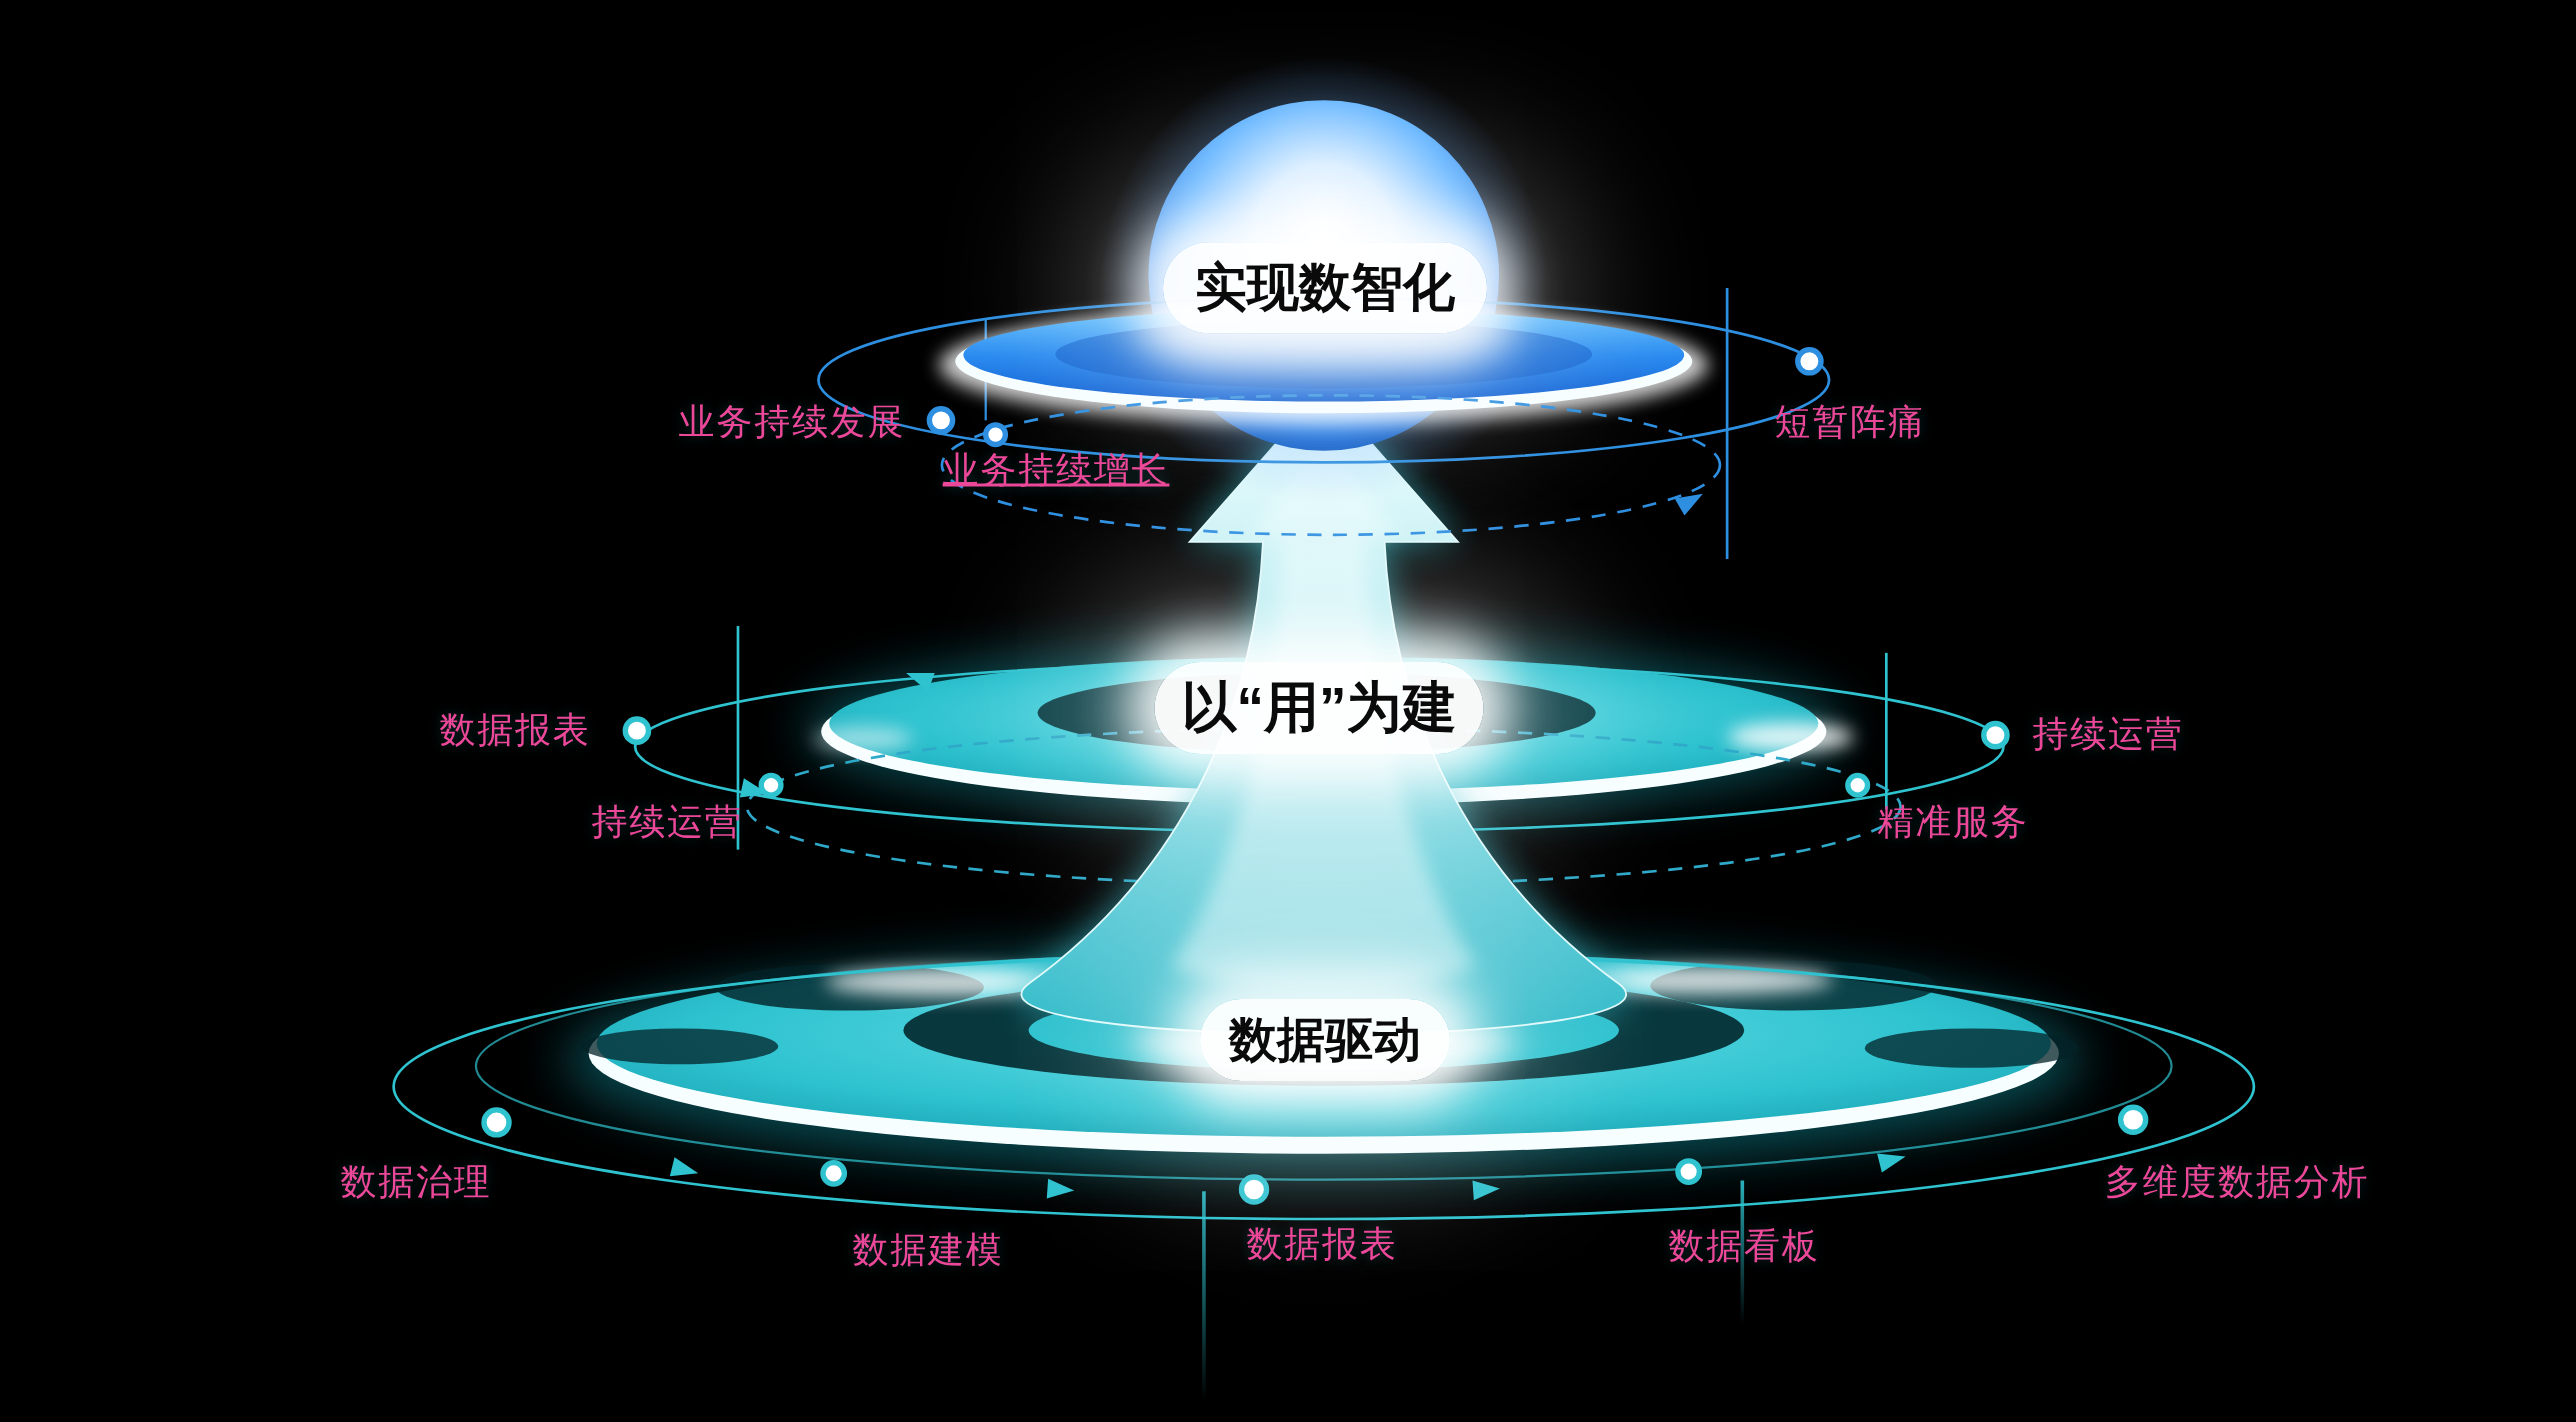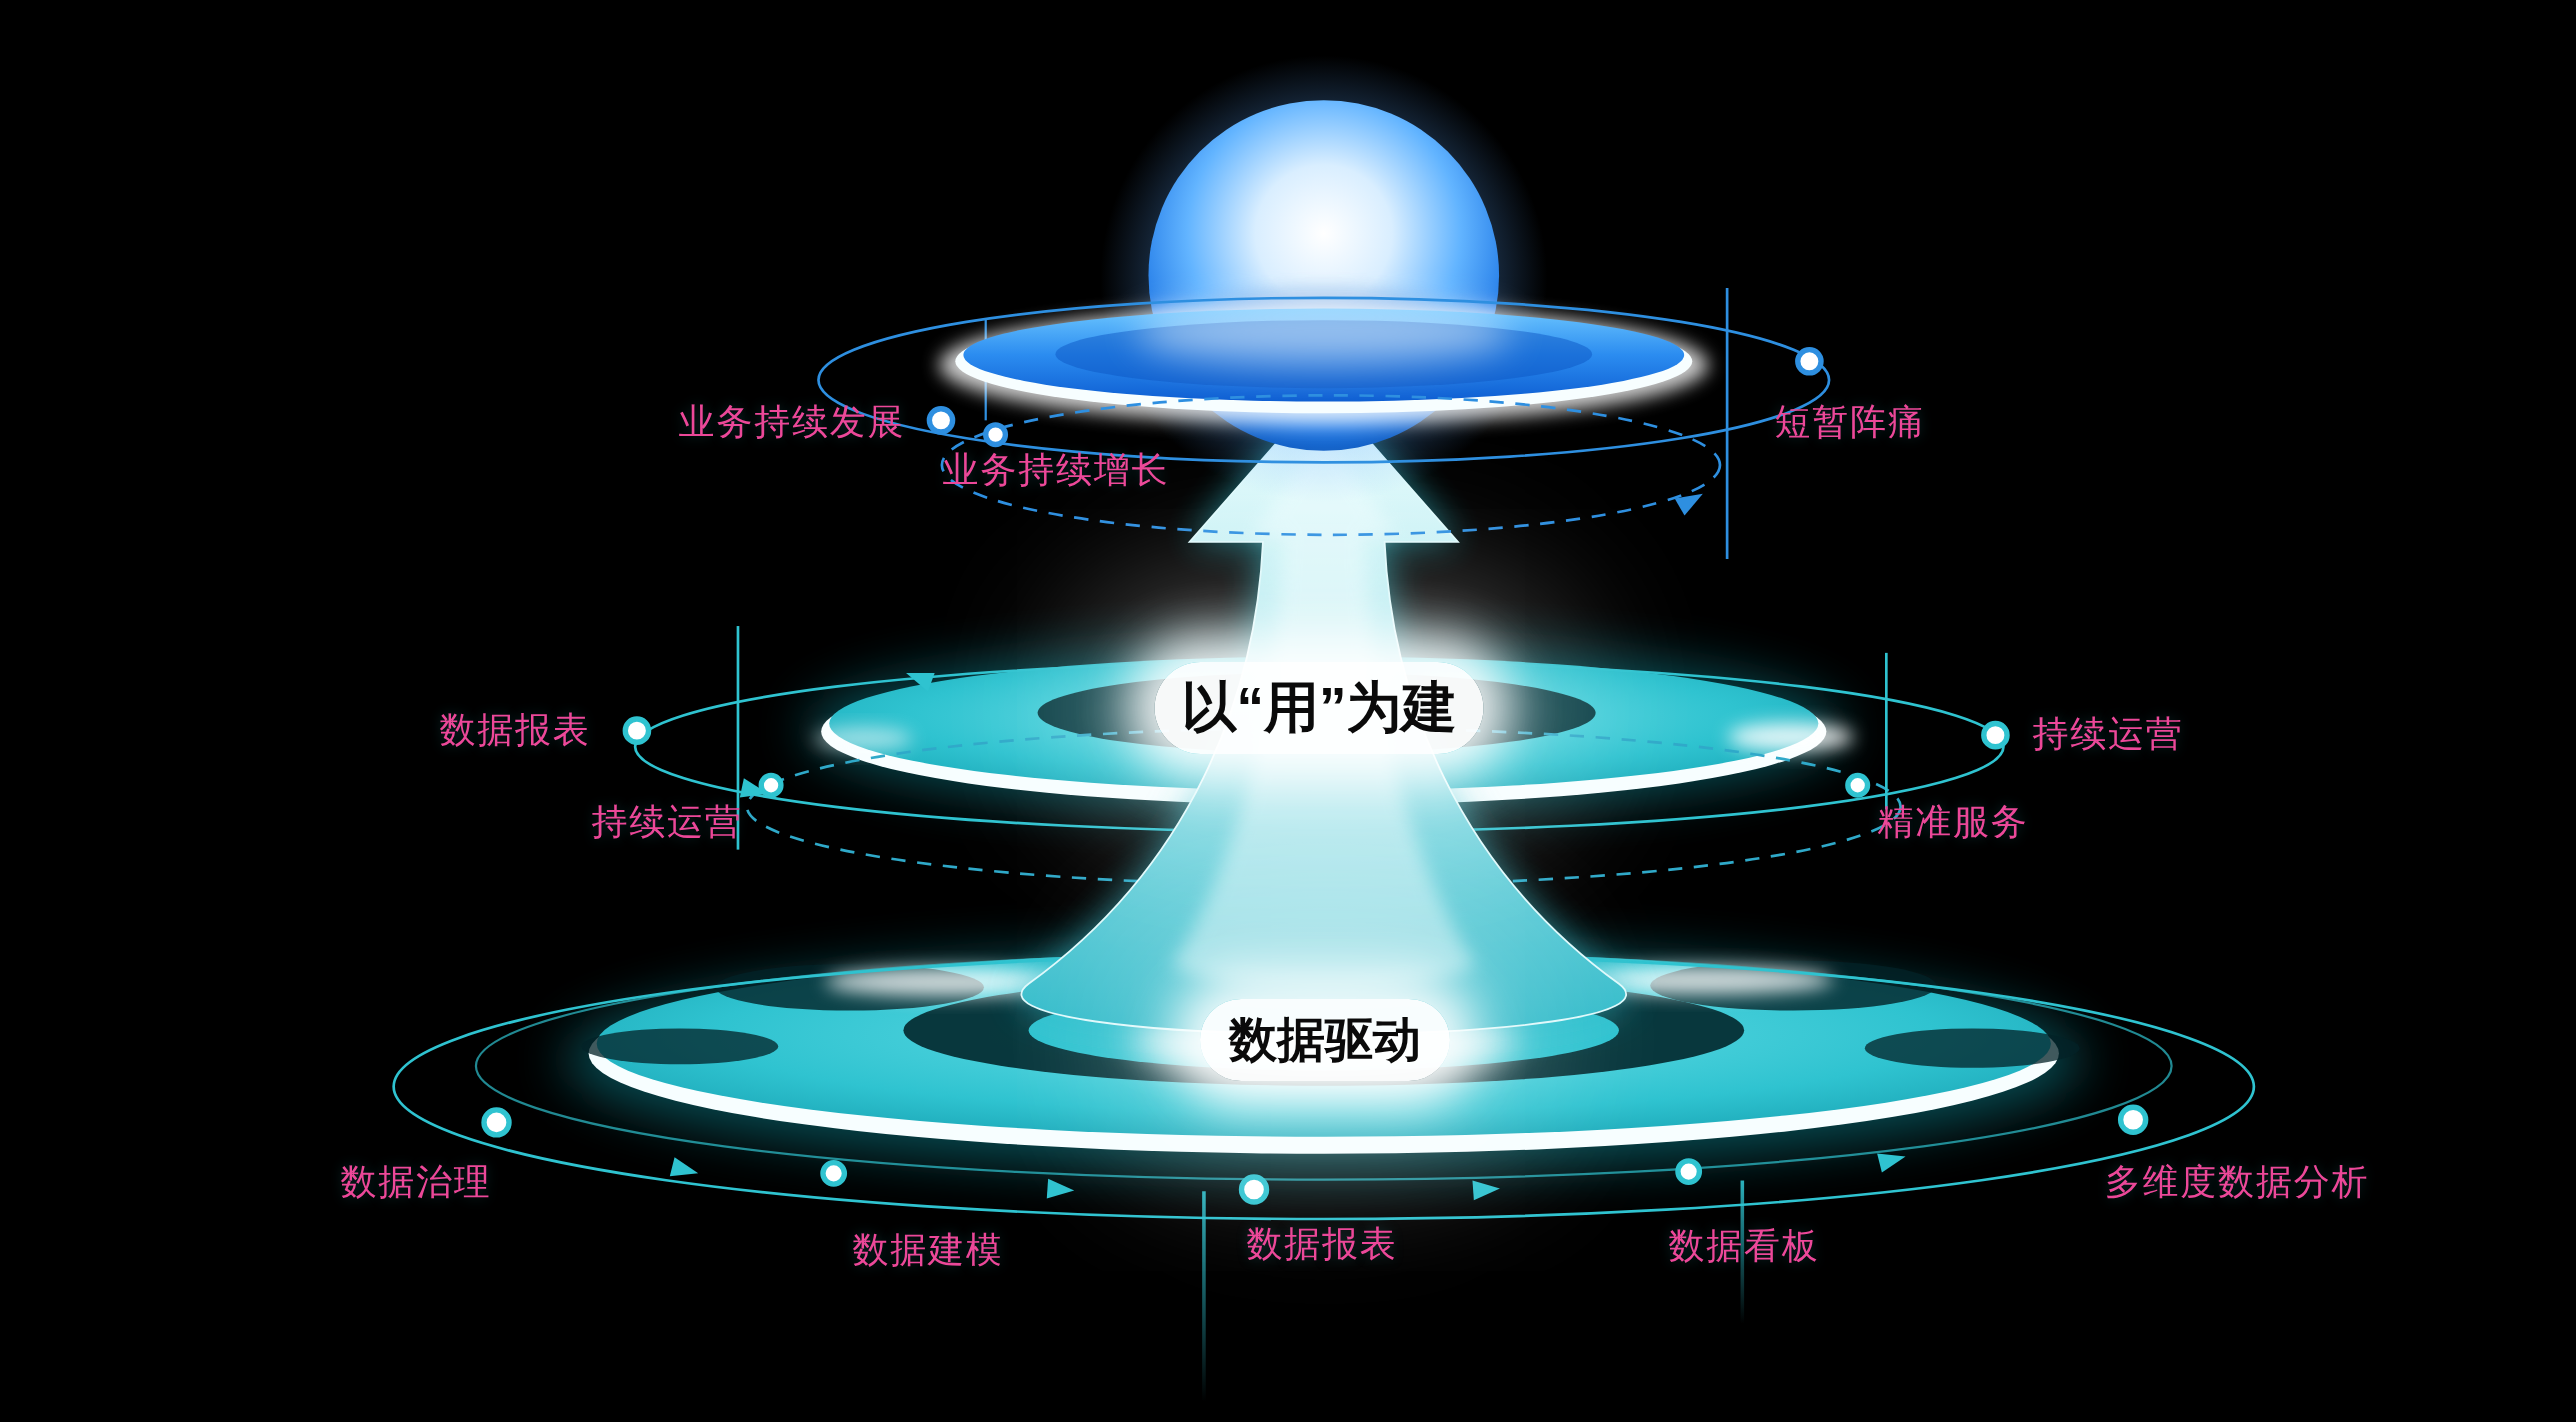--- a/index.html
+++ b/index.html
@@ -155,22 +155,23 @@
     <ellipse cx="1480" cy="372" rx="210" ry="36" fill="#FFFFFF" opacity="0.5" filter="url(#b20)"></ellipse>
     <ellipse cx="1480" cy="425" rx="565" ry="92" fill="none" stroke="#2E8FE0" stroke-width="3"></ellipse>
     <ellipse cx="1488" cy="520" rx="435" ry="78" fill="none" stroke="#2E8FE0" stroke-width="3" stroke-dasharray="16 13"></ellipse>
     <circle cx="1052" cy="470" r="13" fill="#FFFFFF" stroke="#2E8FE0" stroke-width="6"></circle>
     <circle cx="1113" cy="486" r="11" fill="#FFFFFF" stroke="#2E8FE0" stroke-width="6"></circle>
     <circle cx="2023" cy="404" r="13" fill="#FFFFFF" stroke="#2E8FE0" stroke-width="6"></circle>
     <path d="M-14,-11 L16,0 L-14,11 Z" fill="#2E8FE0" transform="translate(1890,560) rotate(-30)"></path>
   </g>
 </svg>
 
+  <div class="tier-title top" style="left:1325px; top:288px;">实现数智化</div>
   <div class="lbl" style="left:792px; top:422px;">业务持续发展</div>
-  <div class="lbl" style="left:1056px; top:470px;">业务持续增长</div>
+  <div class="lbl" style="left:1056px; top:470px;text-decoration:underline;">业务持续增长</div>
   <div class="lbl" style="left:1850px; top:422px;">短暂阵痛</div>
 
   <div class="tier-title mid" style="left:1319px; top:708px;">以“用”为建</div>
   <div class="lbl" style="left:515px; top:730px;">数据报表</div>
   <div class="lbl" style="left:667px; top:822px;">持续运营</div>
   <div class="lbl" style="left:2108px; top:734px;text-align:center;">持续运营</div>
   <div class="lbl" style="left:1953px; top:822px;">精准服务</div>
 
   <div class="tier-title bot" style="left:1325px; top:1040px;">数据驱动</div>
   <div class="lbl" style="left:416px; top:1182px;">数据治理</div>

